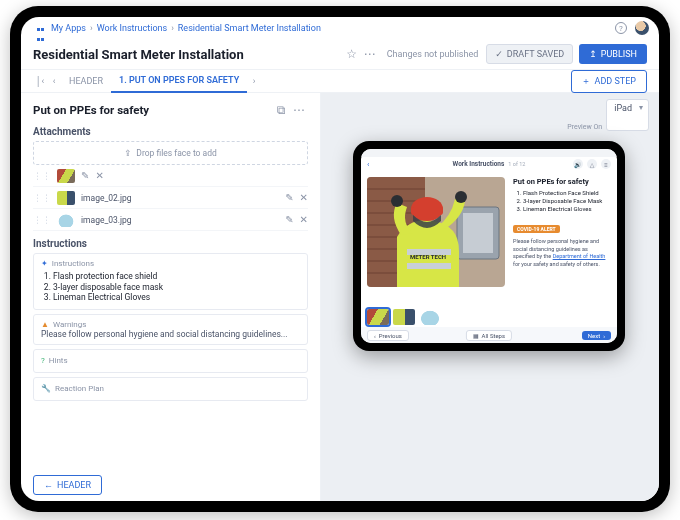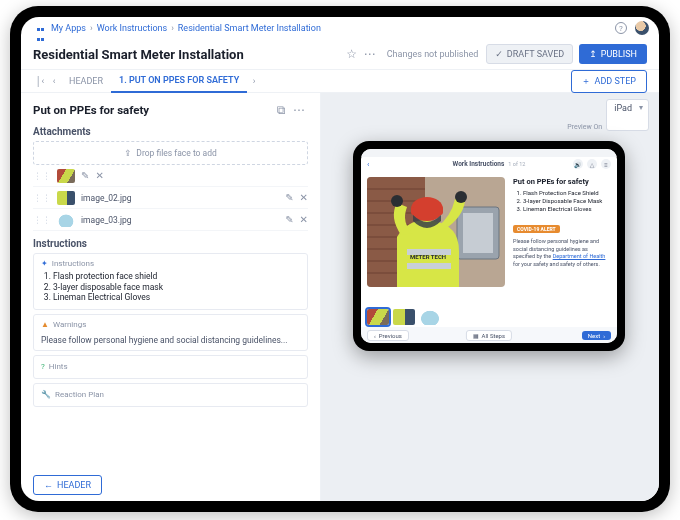--- a/index.html
+++ b/index.html
@@ -62,21 +62,21 @@
 
   .card { border:1px solid #e7eaf1; border-radius:3px; padding:5px 7px; margin-top:4px; }
   .card .hdr { font-size:8px; color:#8b94a7; display:flex; align-items:center; gap:4px; }
   .card.h28 { height:24px; display:flex; align-items:center; }
   .ic-blue { color:#2f6bd6; }
   .ic-orange { color:#e48b2f; }
   .ic-green { color:#3bb273; }
   .ic-tool { color:#2f6bd6; }
   .instr-list { font-size:8.5px; color:#1a1f2b; margin:3px 0 1px 12px; }
   .instr-list li { margin:0; line-height:1.25; }
-  .warn-text { font-size:8.5px; color:#4a5368; margin-top:6px; }
+  .warn-text { font-size:8.5px; color:#4a5368; margin-top:0; }
 
   .footer-btns { position:absolute; left:12px; right:12px; bottom:6px; display:flex; justify-content:space-between; }
   .btn-outline { border:1px solid #2f6bd6; color:#2f6bd6; background:#fff; font-size:9px; padding:4px 10px; border-radius:3px; display:flex; align-items:center; gap:4px; cursor:pointer; }
 
   
   .preview-label { position:absolute; right:10px; top:6px; display:flex; flex-direction:row; gap:2px; }
   .preview-label .lbl { font-size:7px; color:#8b94a7; align-self:flex-end; margin-right:2px; }
   .preview-select { border:1px solid #d7dce6; background:#fff; border-radius:3px; font-size:9px; padding:3px 16px 17px 7px; color:#4a5368; position:relative; }
   .preview-select::after { content:"▾"; position:absolute; right:5px; top:3px; font-size:8px; color:#8b94a7; }
 

